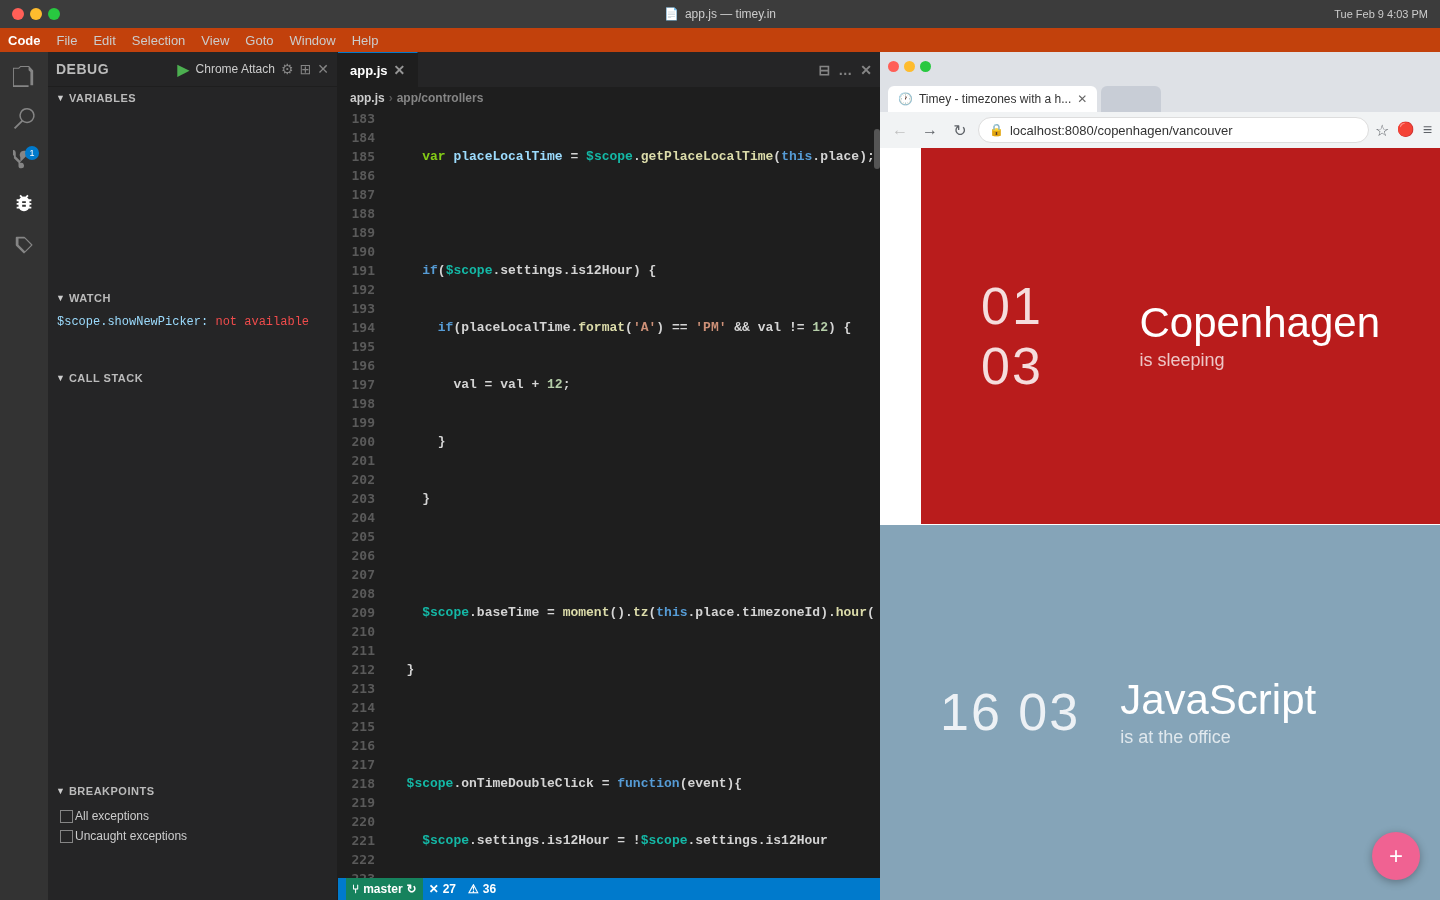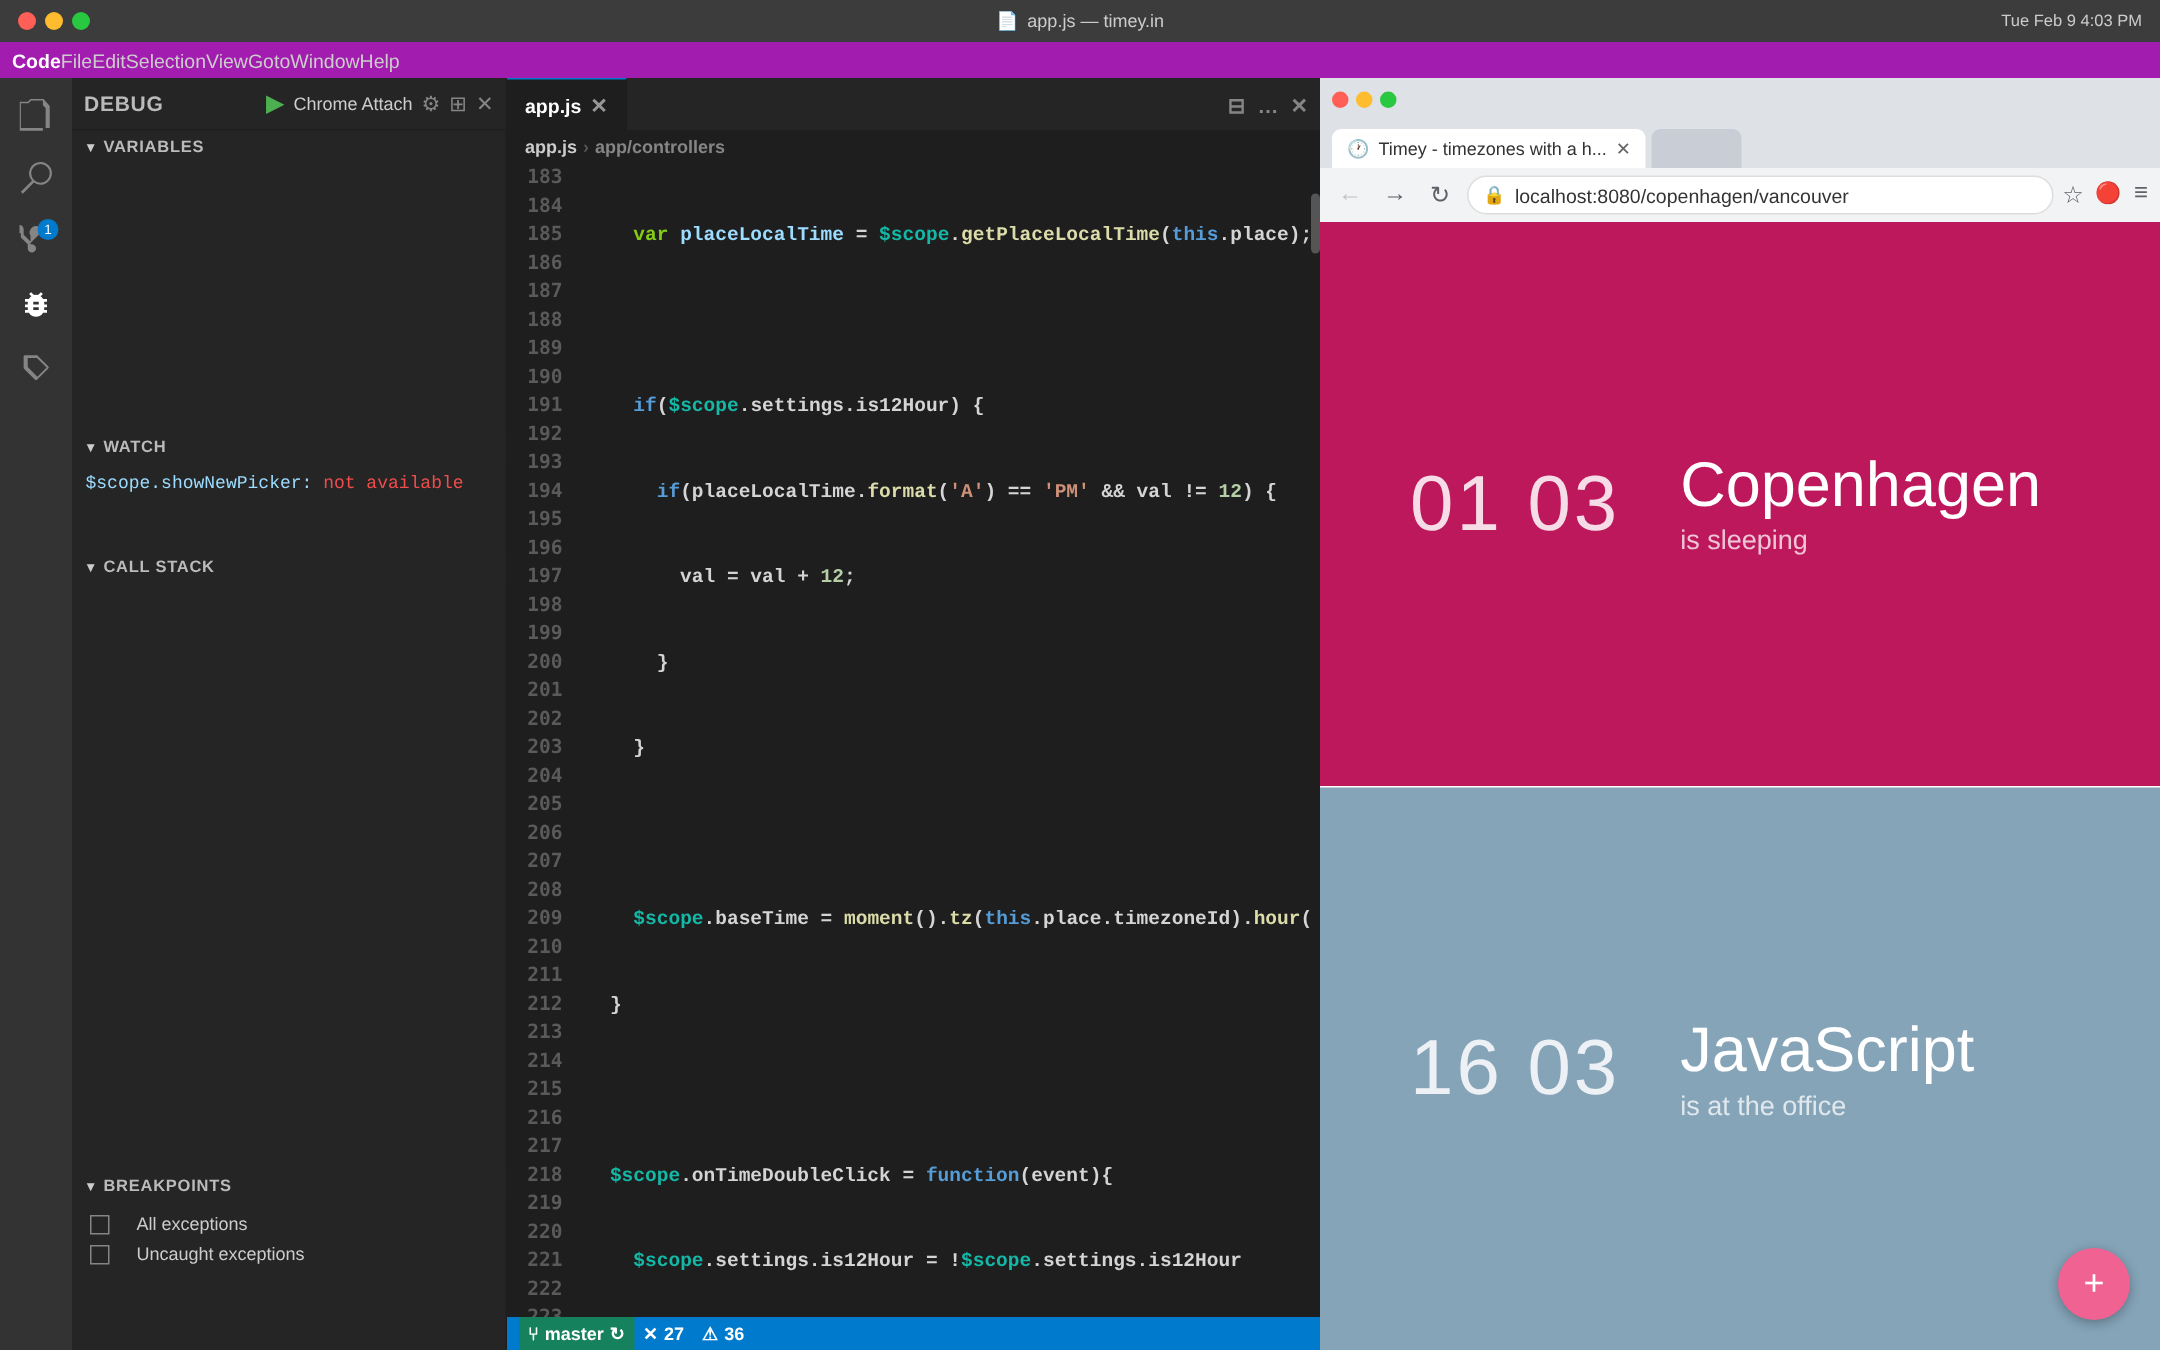--- a/index.html
+++ b/index.html
@@ -23,24 +23,25 @@
     .title-bar-title {
       position: absolute; left: 50%; transform: translateX(-50%);
       color: #cccccc; font-size: 12px; display: flex; align-items: center; gap: 6px;
     }
     .title-bar-right {
       margin-left: auto; display: flex; align-items: center; gap: 12px;
       color: #cccccc; font-size: 11px;
     }
     .menu-bar {
       height: 24px;
-      background: #a21caf;
+      background: #c2410c;
       display: flex;
       align-items: center;
       padding: 0 8px;
+      gap: 16px;
       flex-shrink: 0;
     }
     .menu-bar span { color: #cccccc; font-size: 13px; cursor: default; }
 
     
     .main-area {
       flex: 1;
       display: flex;
       overflow: hidden;
     }
@@ -116,21 +117,21 @@
       padding: 2px 9px;
       font-size: 12px;
       font-family: 'Consolas', 'Courier New', monospace;
     }
     .watch-key { color: #9cdcfe; }
     .watch-error { color: #f14c4c; }
 
     .callstack-section { flex: 1; min-height: 120px; }
     .breakpoints-section { height: 120px; }
     .bp-item {
-      display: flex; align-items: center; gap: 18px;
+      display: flex; align-items: center; gap: 2px;
       padding: 3px 12px; font-size: 12px; color: #cccccc;
     }
     .bp-checkbox {
       width: 13px; height: 13px; border: 1px solid #858585;
       background: transparent; flex-shrink: 0;
     }
 
     
     .editor-area {
       flex: 1;
@@ -293,21 +294,22 @@
       flex-direction: column;
     }
     .city-card {
       flex: 1;
       display: flex;
       align-items: center;
       padding: 40px 60px;
       position: relative;
     }
     .city-card-top {
-      background: #be185d;
+      background: #b91c1c;
+      margin-left: 41px;
     }
     .city-card-bottom {
       background: #85a4b8;
     }
     .city-time {
       font-size: 52px;
       font-weight: 300;
       color: rgba(255,255,255,0.85);
       letter-spacing: 2px;
       margin-right: 40px;

